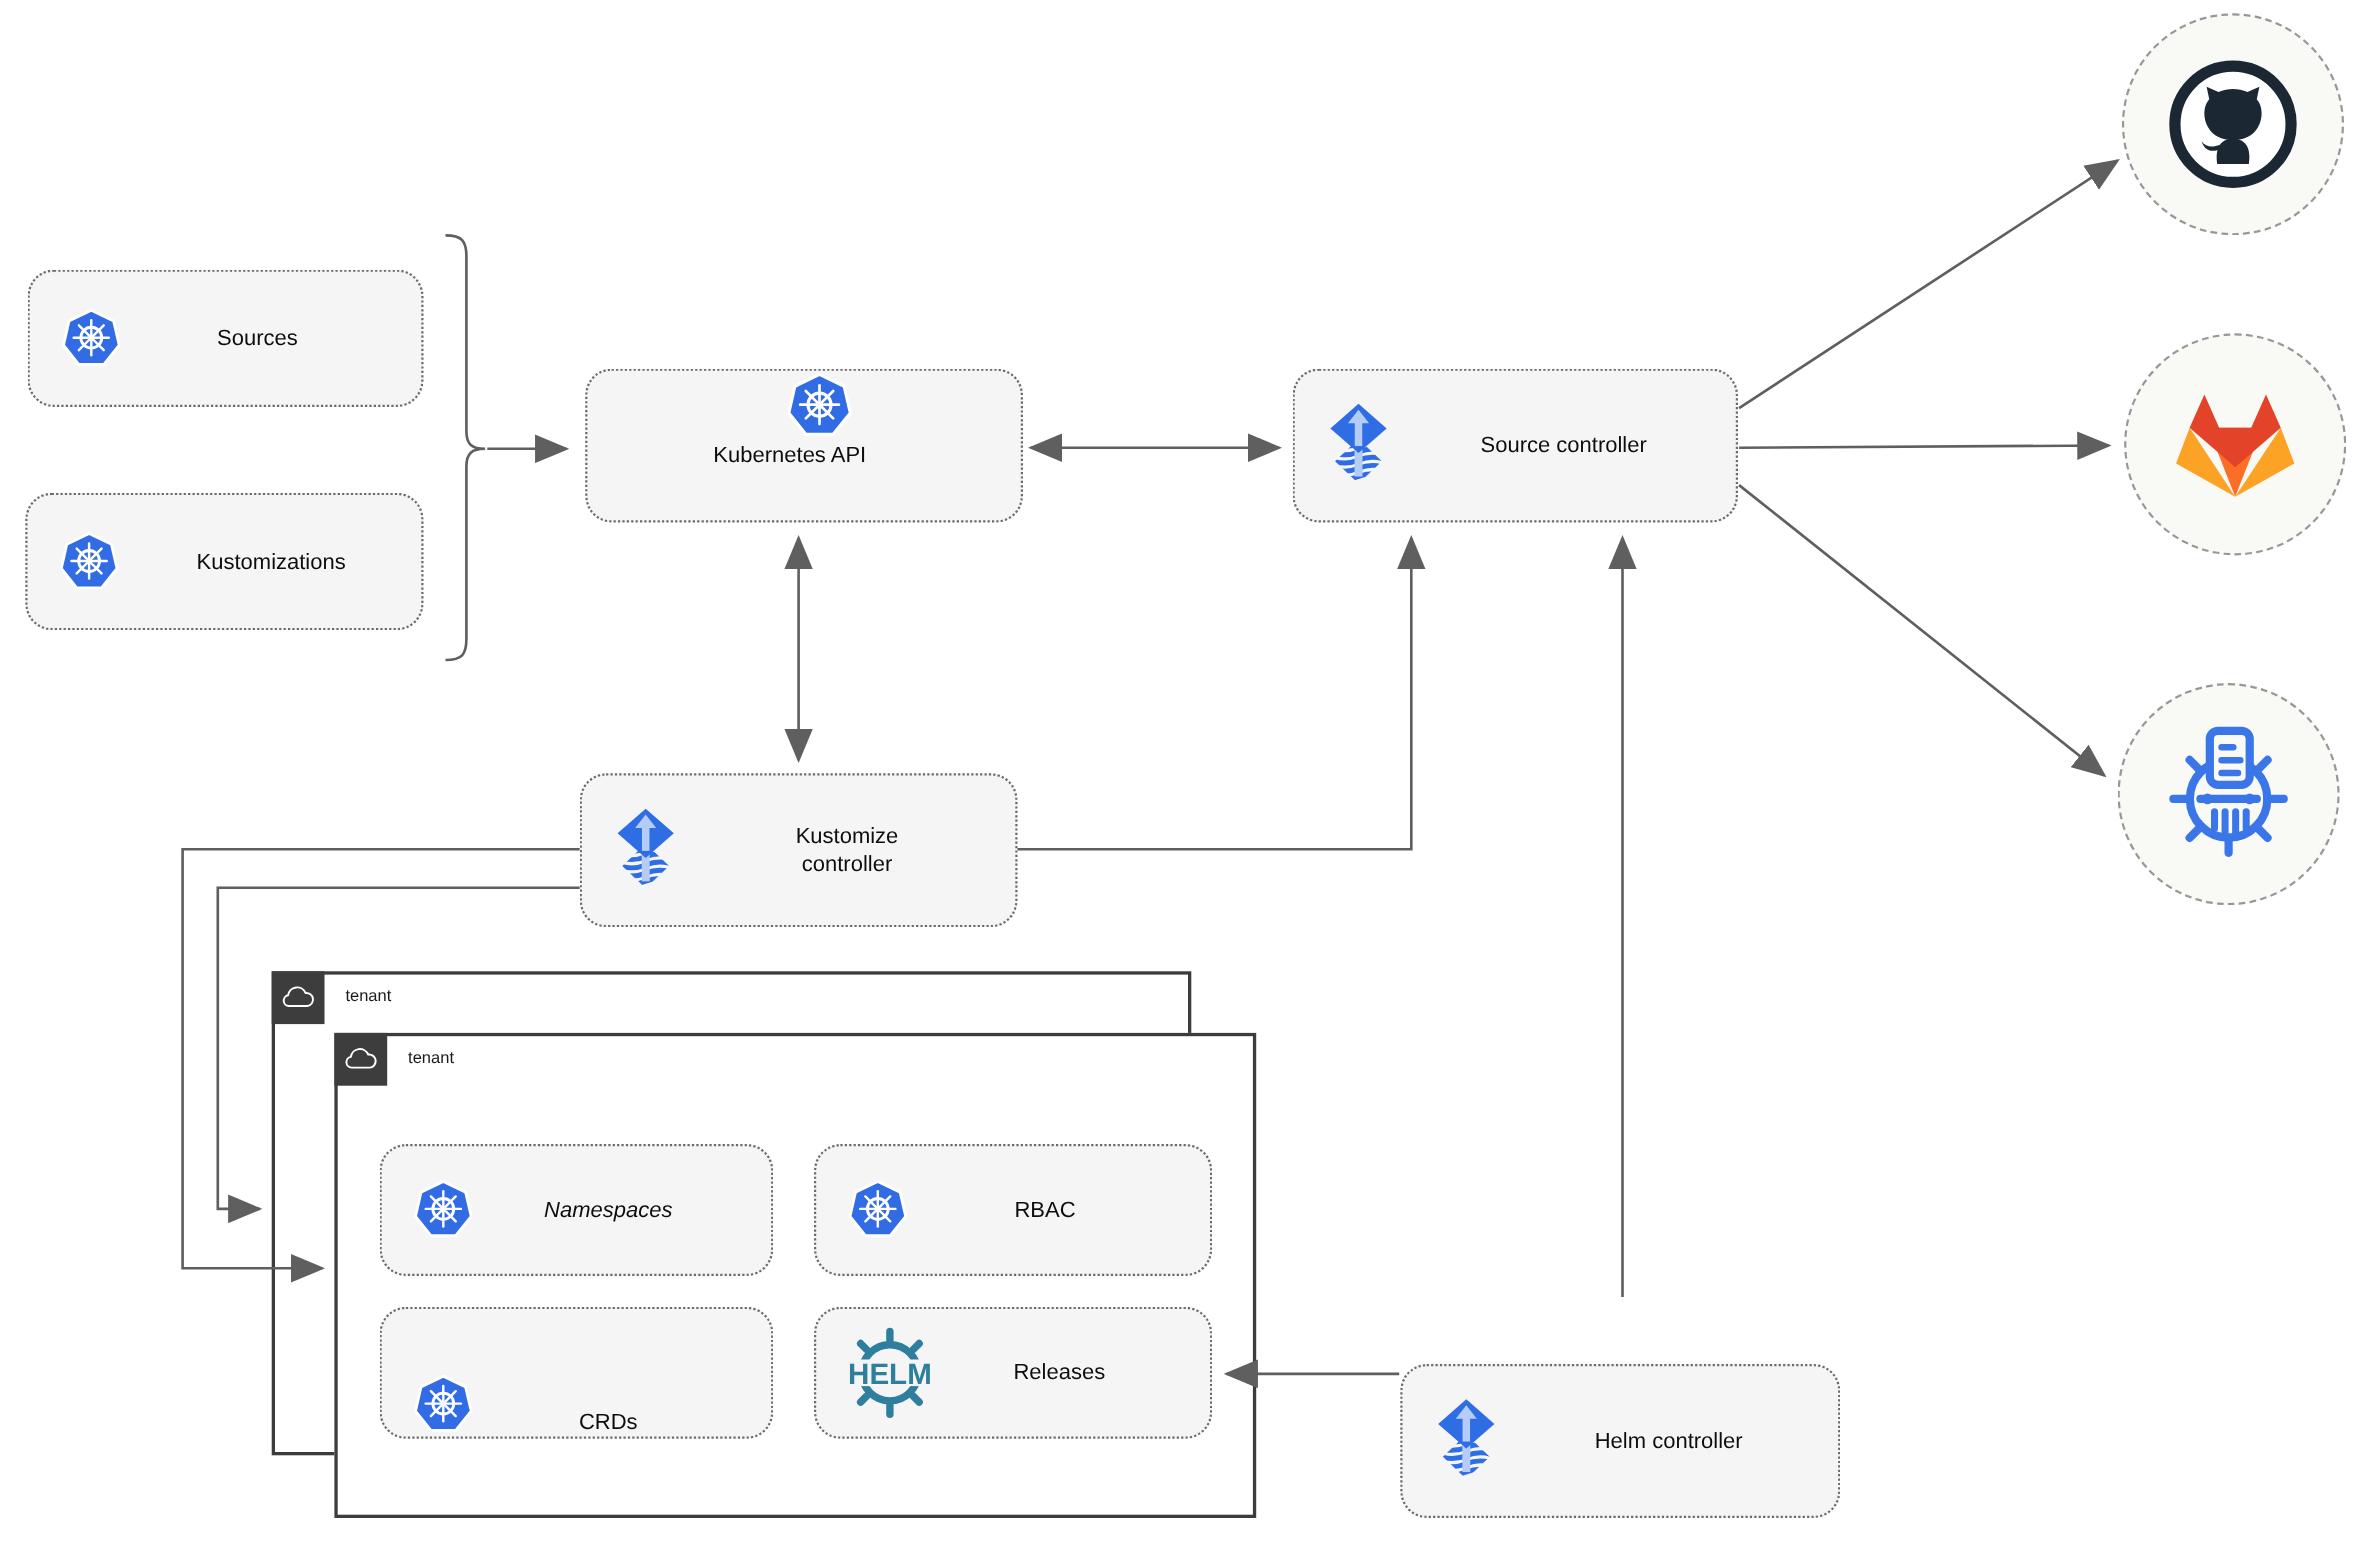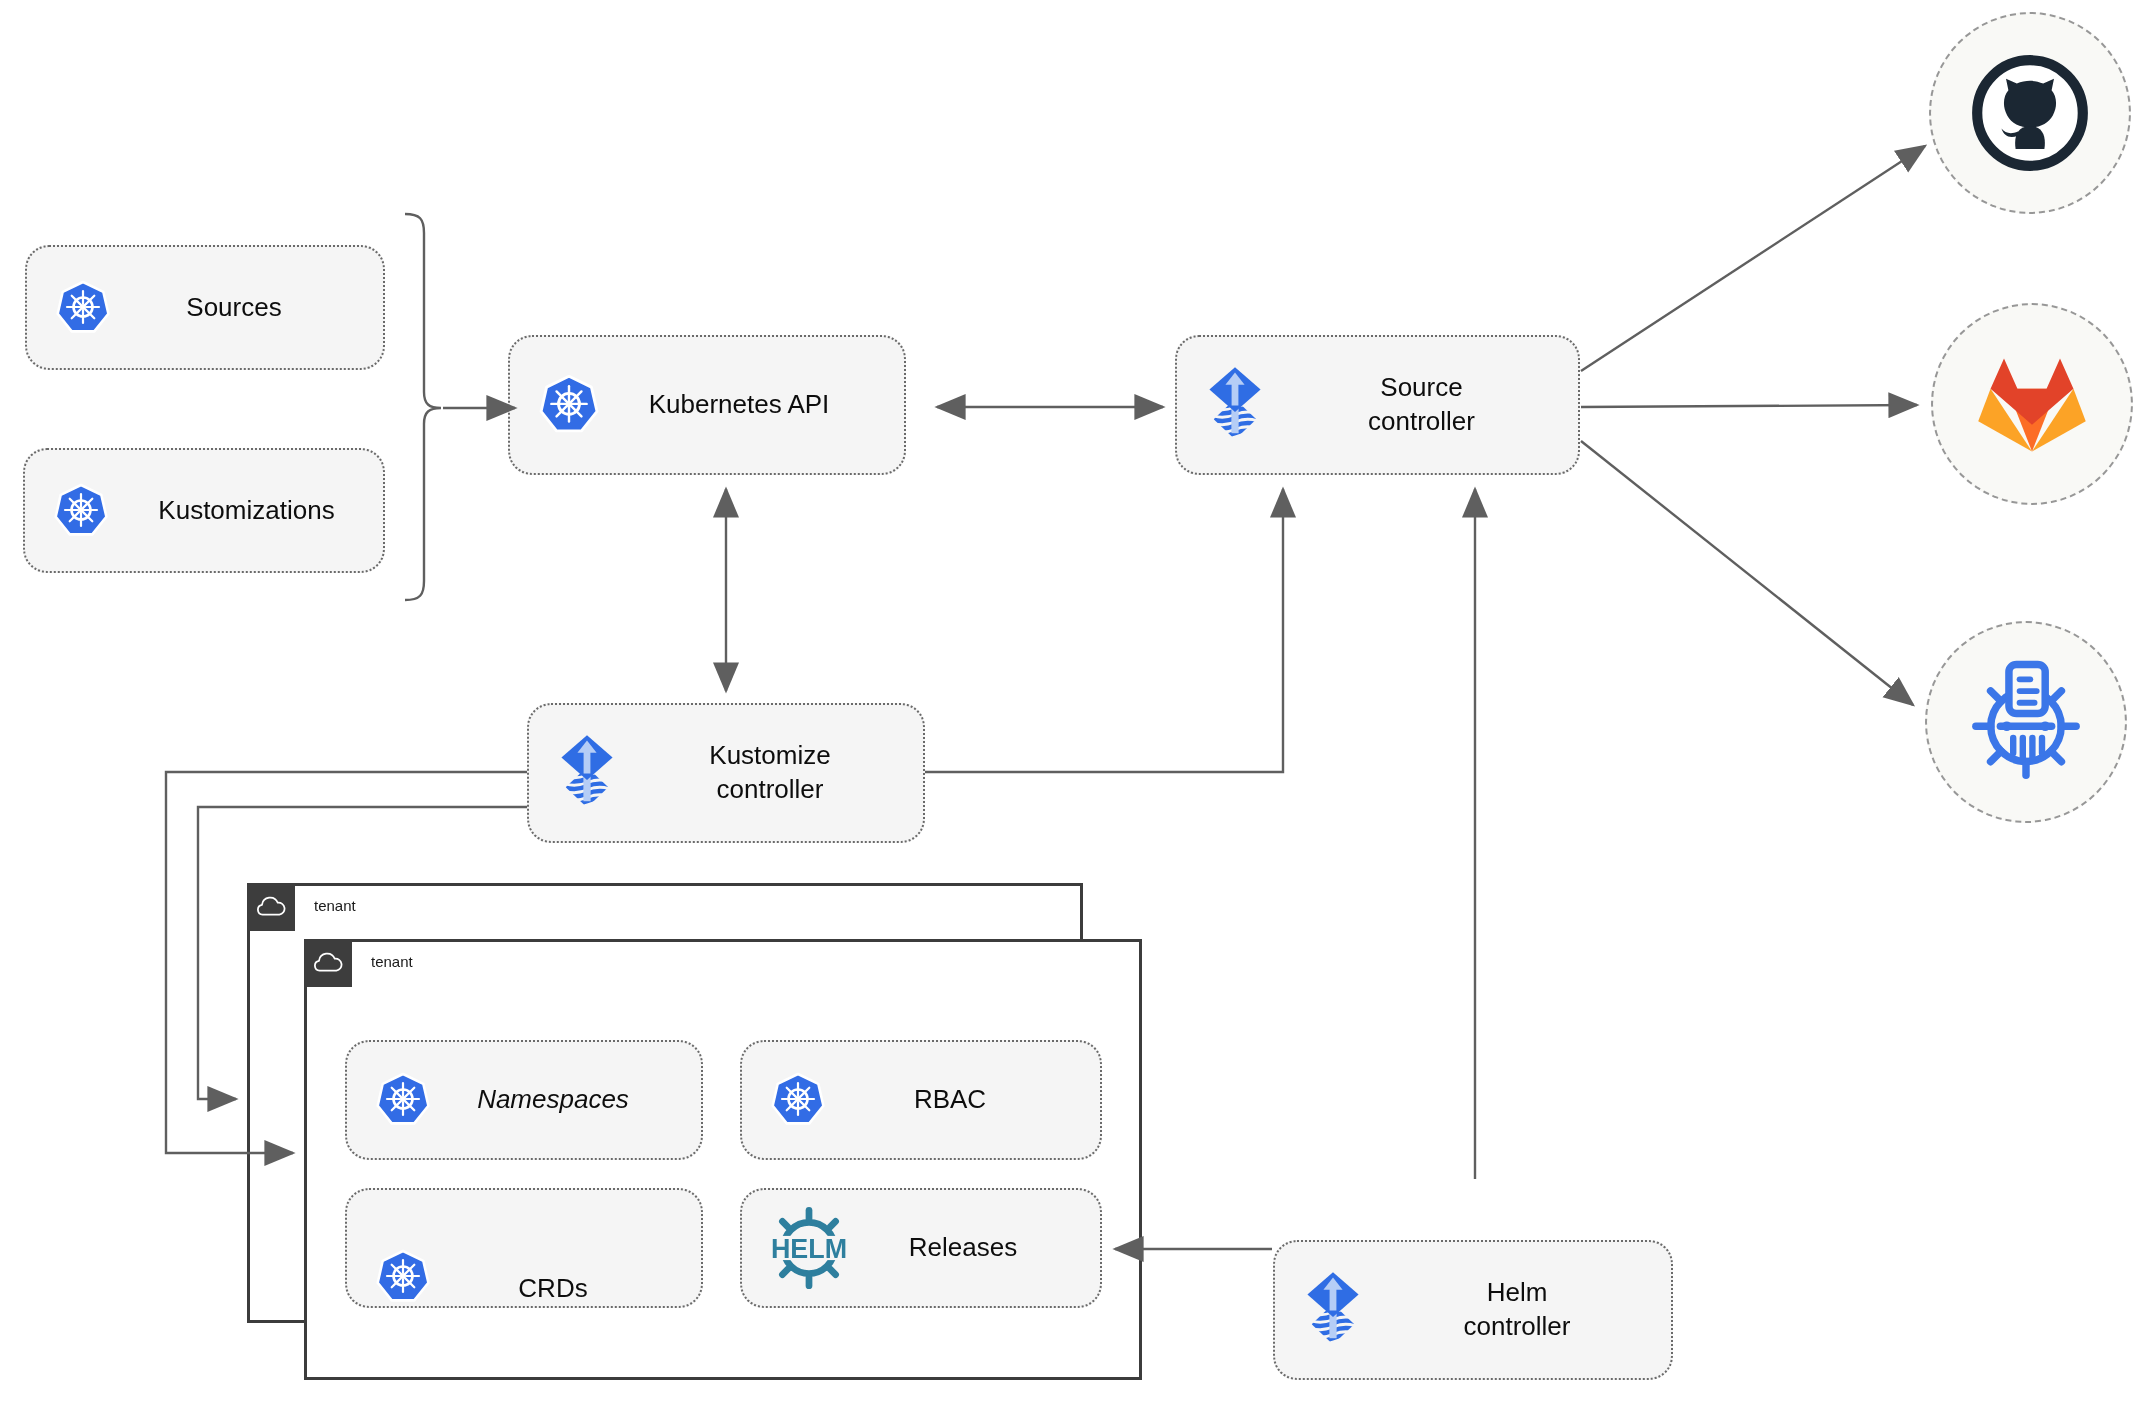--- a/index.html
+++ b/index.html
@@ -5,21 +5,21 @@
   html,body{margin:0;padding:0;background:#ffffff;}
   body{width:2144px;height:1407px;position:relative;overflow:hidden;
        font-family:"Liberation Sans", sans-serif;color:#0d0d0d;}
   .stage{position:absolute;inset:0;}
 
   
   .node{position:absolute;box-sizing:border-box;background:#f5f5f5;
         border:2px dotted #6a6a6a;border-radius:24px;
         display:flex;align-items:center;z-index:3;}
   .node .ic{flex:0 0 auto;margin-left:28px;display:flex;align-items:center;}
-  .node .lbl{flex:1 1 auto;text-align:center;font-size:26px;line-height:1.3;
+  .node .lbl{flex:1 1 auto;text-align:center;font-size:20px;line-height:1.3;
              color:#0d0d0d;padding-right:26px;}
   .node .lbl.two-line{max-width:170px;margin:0 auto;padding-right:0;}
 
   
   .tenant{position:absolute;box-sizing:border-box;background:#ffffff;
           border:3px solid #3c3c3c;}
   .tenant-head{position:absolute;left:-3px;top:-3px;width:48px;height:48px;
                background:#3d3d3d;display:flex;align-items:center;justify-content:center;}
   .tenant-label{position:absolute;left:64px;top:11px;font-size:15px;color:#1a1a1a;}
 
@@ -150,21 +150,21 @@
 
   <div class="node" style="left:23px;top:448px;width:362px;height:125px;gap:27px;">
     <span class="ic">
       <svg width="56" height="58">
           <use href="#sym-k8s"></use>
         </svg>
       </span>
     <span class="lbl">Kustomizations</span>
   </div>
 
-  <div class="node" style="left:508px;top:335px;width:398px;height:140px;">
+  <div class="node" style="left:532px;top:335px;width:398px;height:140px;flex-direction:column;">
     <span class="ic">
       <svg width="62" height="64">
           <use href="#sym-k8s"></use>
         </svg>
       </span>
     <span class="lbl">Kubernetes API</span>
   </div>
 
   <div class="node" style="left:1175px;top:335px;width:405px;height:140px;">
     <span class="ic">

